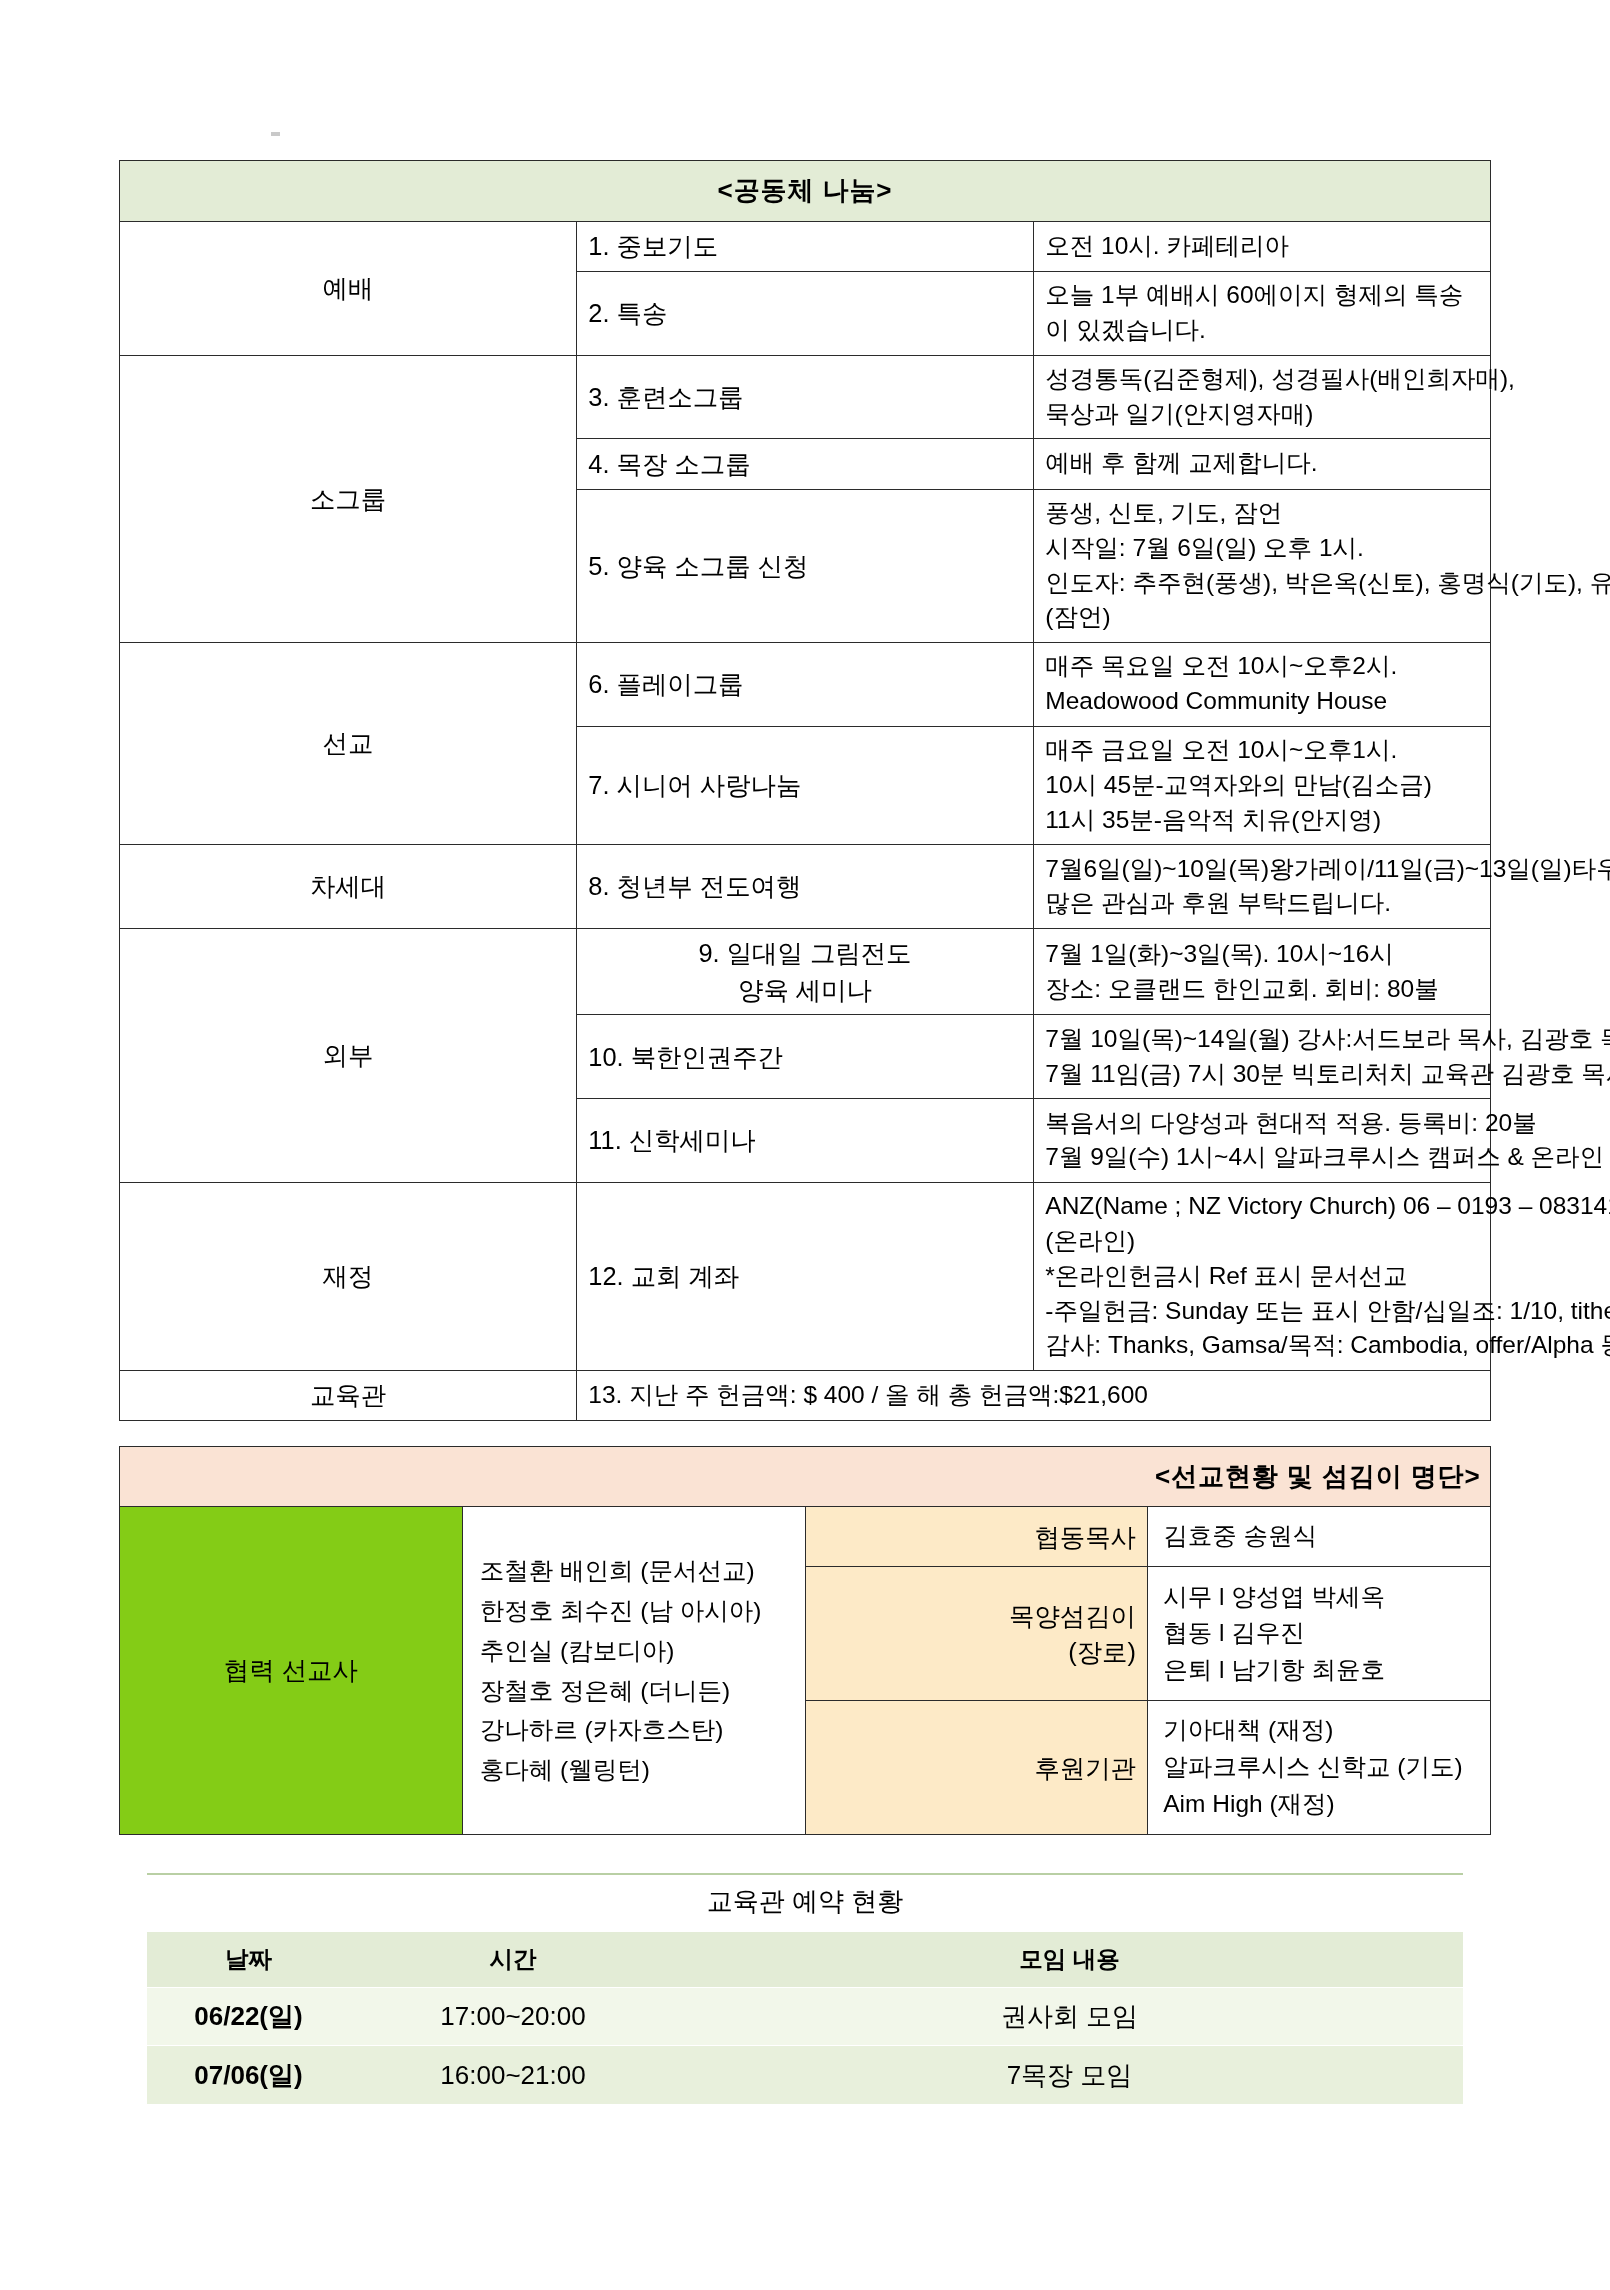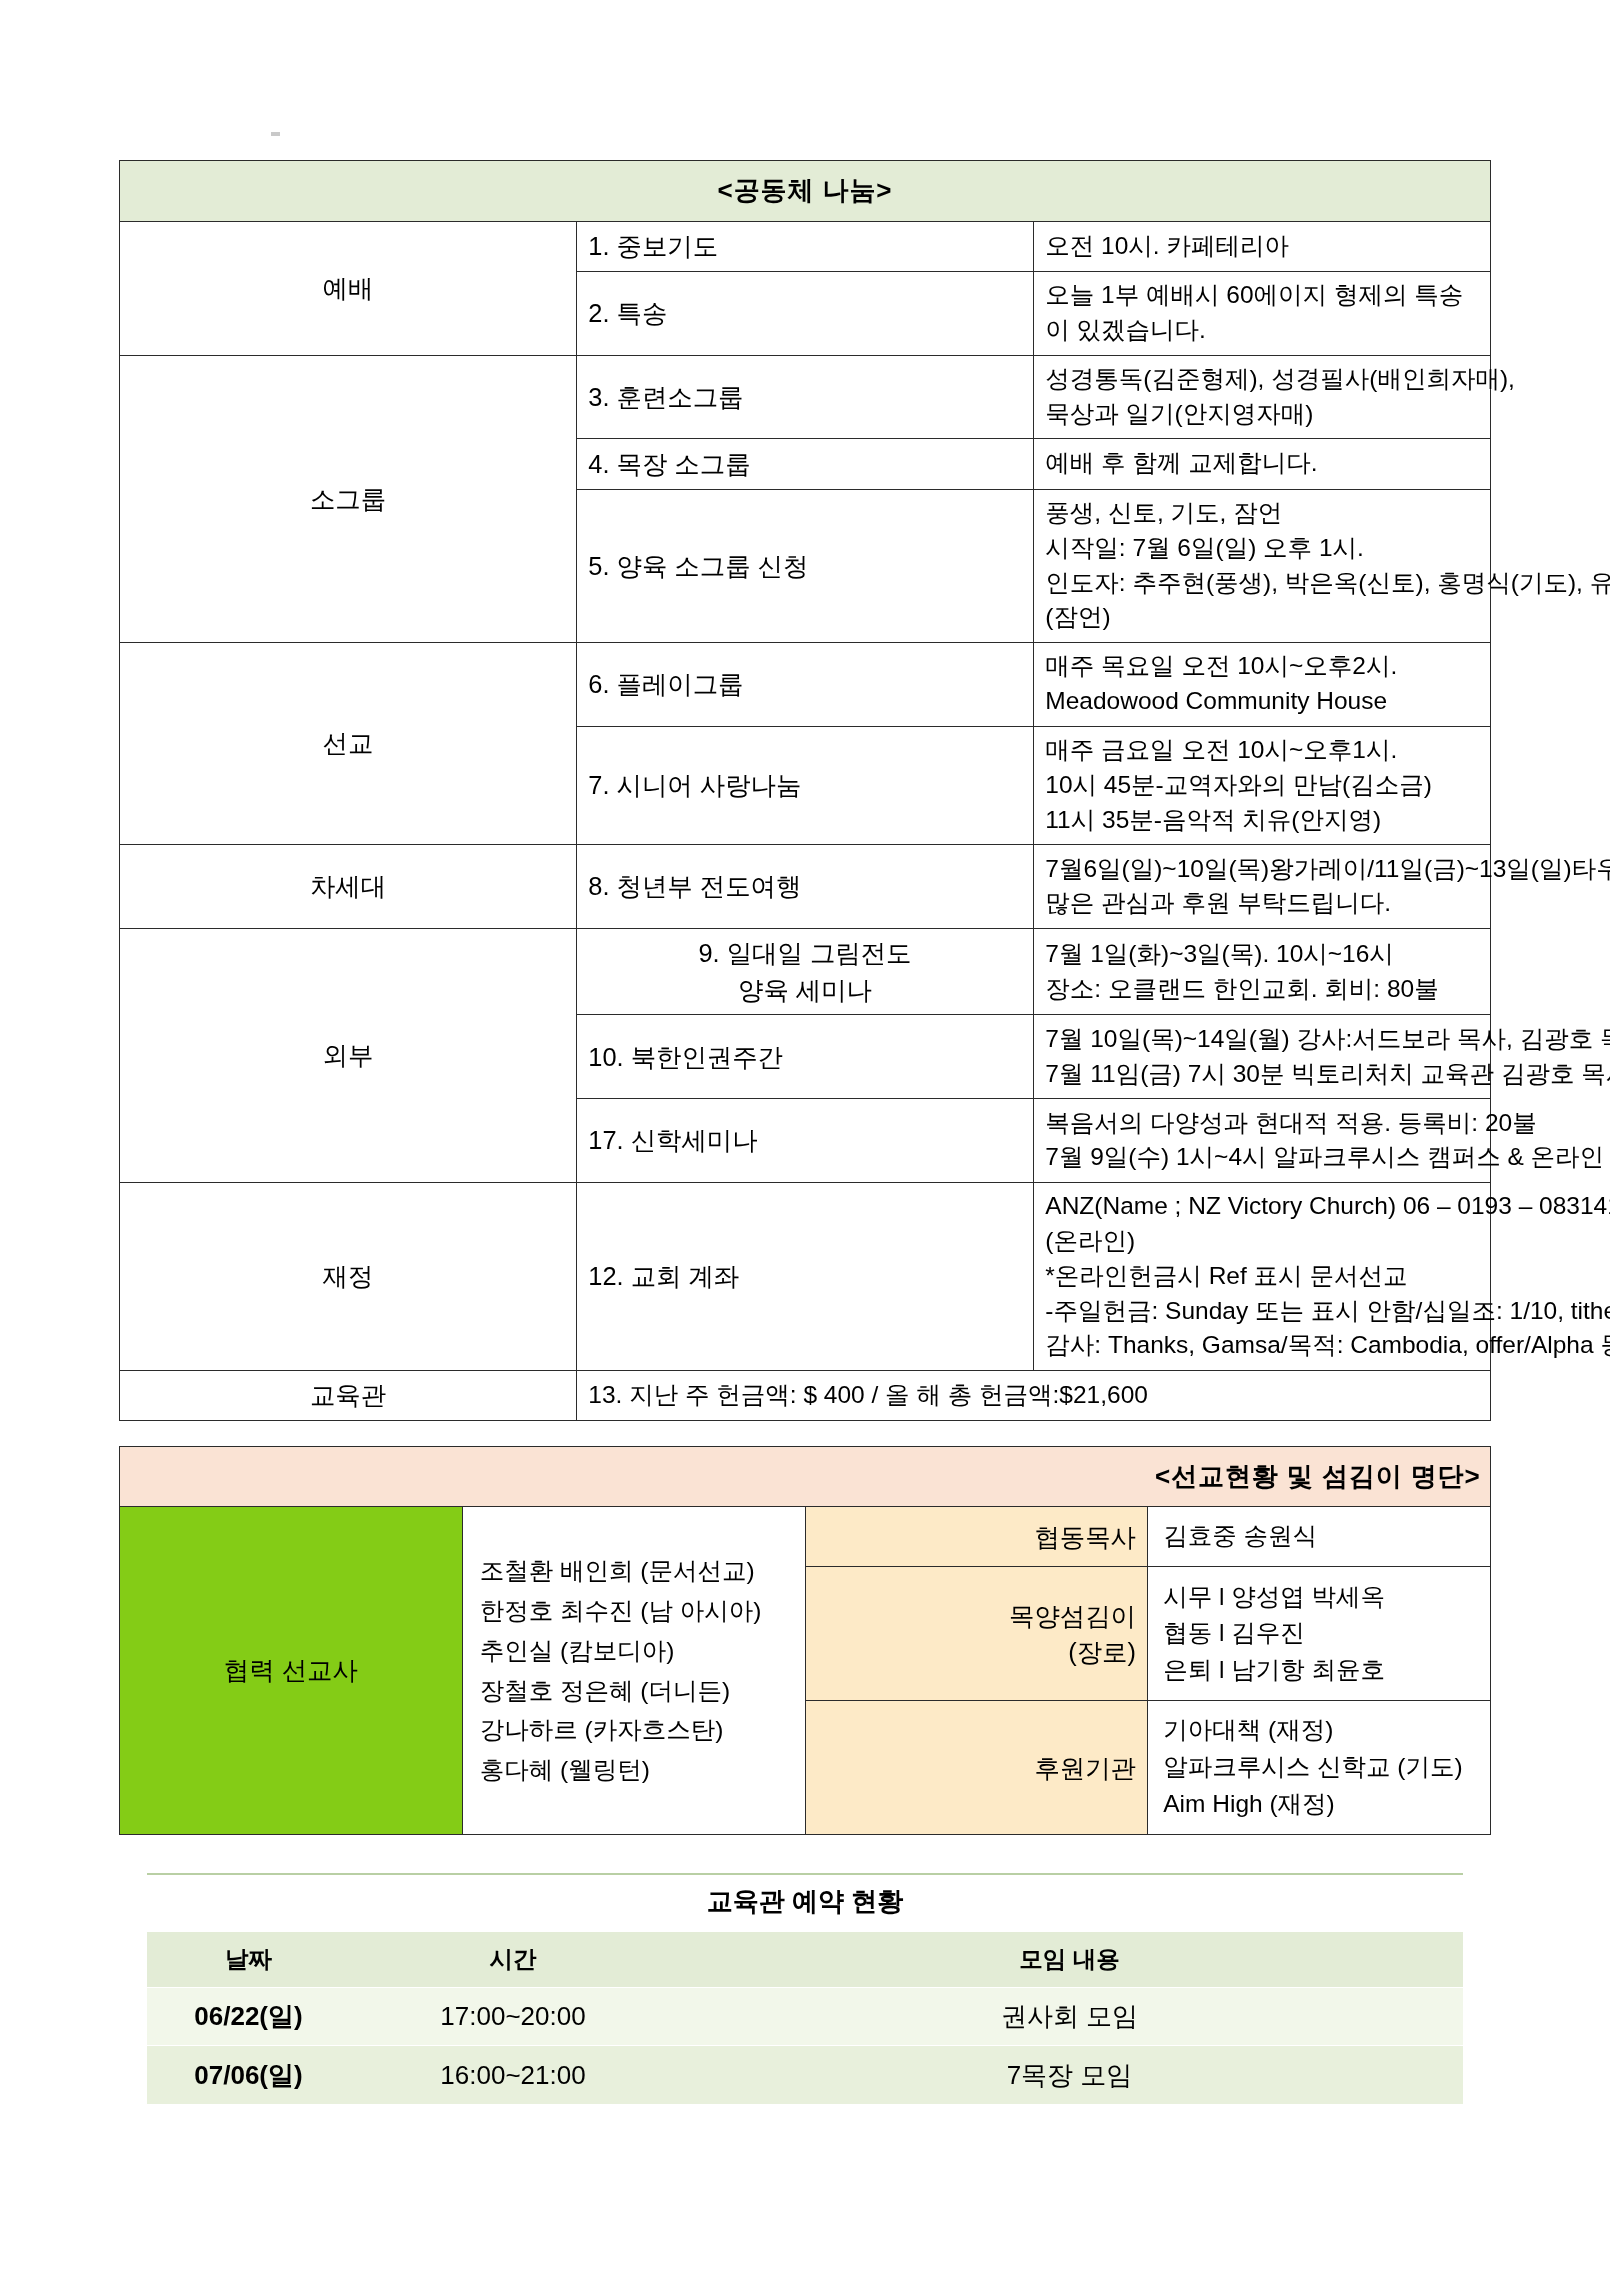--- a/index.html
+++ b/index.html
@@ -112,21 +112,21 @@
   }
 
   
   .t3wrap {
     margin-top: 38px;
     padding: 0 28px;
     box-sizing: border-box;
   }
   .t3-title {
     text-align: center;
-    font-weight: bold;
+    font-weight: normal;
     font-size: 26px;
     padding: 9.4px 0 13px 0;
     border-top: 2.4px solid #b9cfa4;
     margin-top: 0;
   }
   .t3 {
     border-collapse: collapse;
     width: 100%;
   }
   .t3 td, .t3 th {
@@ -243,21 +243,21 @@
 
         <tr>
           <td class="item">10. 북한인권주간</td>
           <td class="detail">
             <span class="nowrap-line">7월 10일(목)~14일(월) 강사:서드보라 목사, 김광호 목사</span>
             <span class="nowrap-line">7월 11임(금) 7시 30분 빅토리처치 교육관 김광호 목사</span>
           </td>
         </tr>
 
         <tr>
-          <td class="item">17. 신학세미나</td>
+          <td class="item">11. 신학세미나</td>
           <td class="detail">
             <span class="nowrap-line">복음서의 다양성과 현대적 적용. 등록비: 20불</span>
             <span class="nowrap-line">7월 9일(수) 1시~4시 알파크루시스 캠퍼스 &amp; 온라인</span>
           </td>
         </tr>
 
         <tr>
           <td class="cat">재정</td>
           <td class="item">12. 교회 계좌</td>
           <td class="detail">

